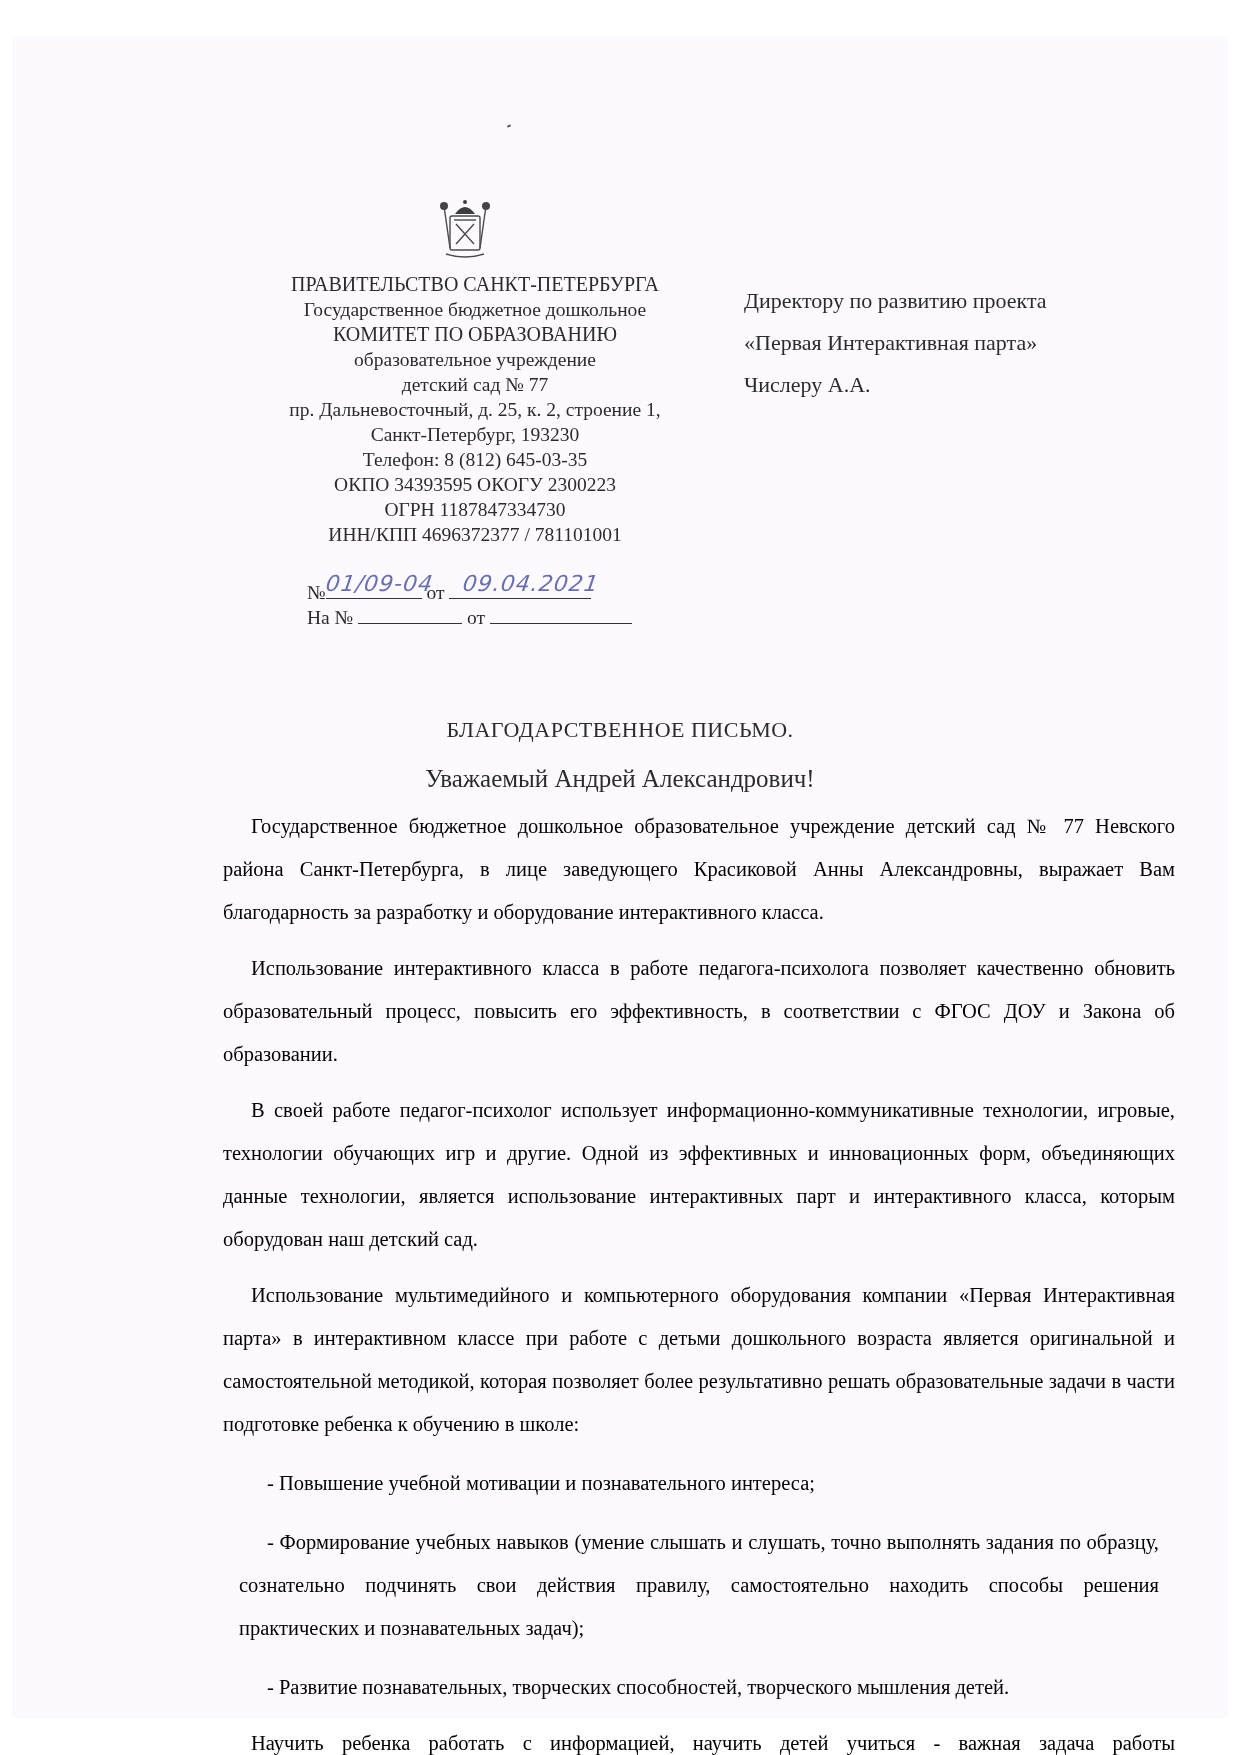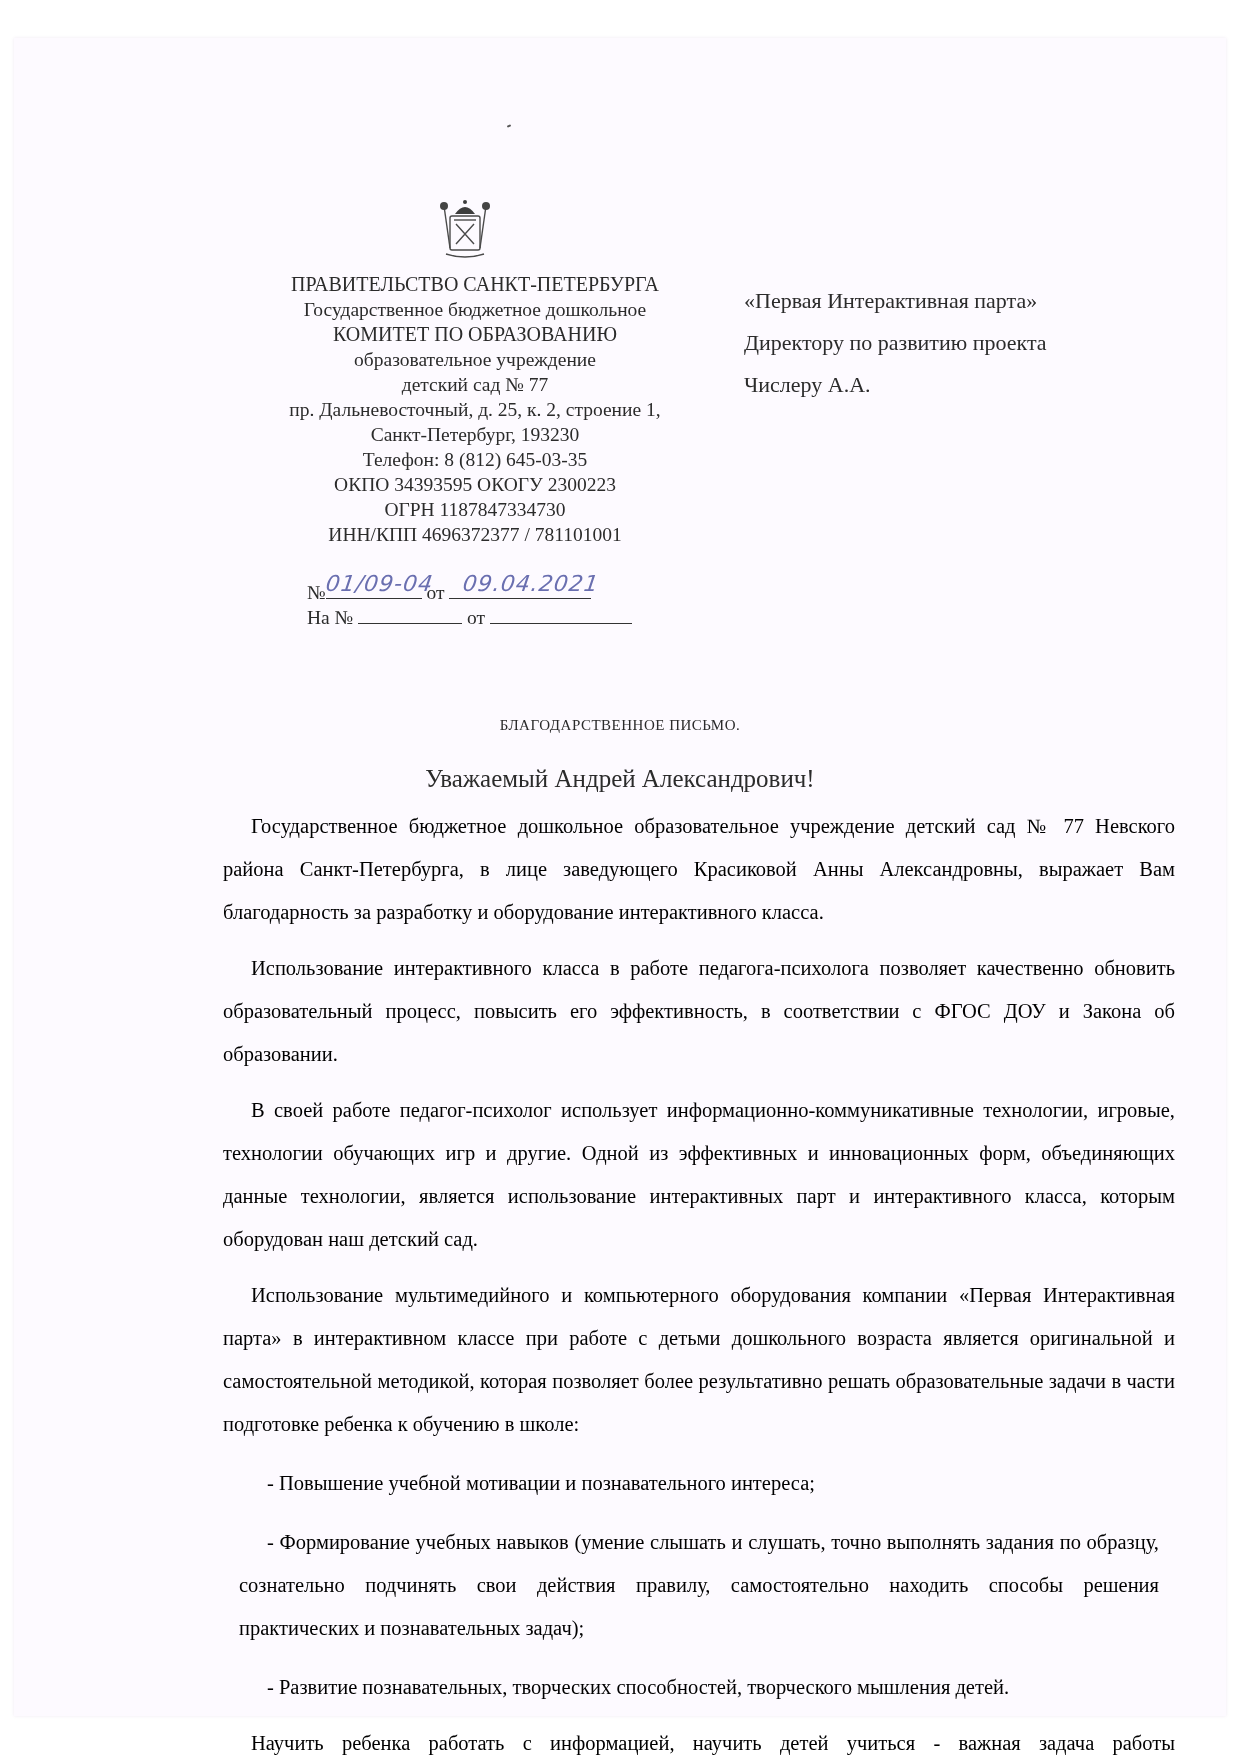--- a/index.html
+++ b/index.html
@@ -31,21 +31,21 @@
       position: absolute; bottom: 2px; left: 0; white-space: nowrap;
       font-family: "DejaVu Sans", sans-serif; font-style: italic; color: #6a6fb0;
       font-size: 22px; letter-spacing: 1px; transform: skewX(-8deg);
     }
 
     .recipient {
       position: absolute; left: 744px; top: 280px; font-size: 22px; line-height: 42px; color: #2b2b2b;
     }
     .recipient .line { display: block; white-space: nowrap; }
 
-    .title { position: absolute; left: 0; width: 1240px; top: 717px; text-align: center; font-size: 15px; letter-spacing: 0.5px; color: #2b2b2b; }
+    .title { position: absolute; left: 0; width: 1240px; top: 717px; text-align: center; font-size: 22px; letter-spacing: 0.5px; color: #2b2b2b; }
     .greeting { position: absolute; left: 0; width: 1240px; top: 765px; text-align: center; font-size: 25px; color: #2b2b2b; }
 
     .body {
       position: absolute; left: 223px; top: 805px; width: 952px;
       font-size: 20.5px; line-height: 43px; color: #000000;
     }
     .body p { margin: 0 0 13px 0; text-align: justify; text-indent: 28px; }
     .body p.list { margin: 16px; text-indent: 28px; }
     .body p.list-last { margin-bottom: 13px; }
   </style>
@@ -92,22 +92,22 @@
 </div>
 
 <div class="regline reg2">
   <span>На №</span>
   <span class="blank" style="width:104px;"><span class="hand"></span></span>
   <span>от</span>
   <span class="blank" style="width:142px;"><span class="hand"></span></span>
 </div>
 
 <div class="recipient">
+  <span class="line">Директору по развитию проекта</span>
   <span class="line">«Первая Интерактивная парта»</span>
-  <span class="line">Директору по развитию проекта</span>
   <span class="line">Числеру А.А.</span>
 </div>
 
 <div class="title">БЛАГОДАРСТВЕННОЕ  ПИСЬМО.</div>
 <div class="greeting">Уважаемый Андрей Александрович!</div>
 
 <div class="body">
   <p>Государственное бюджетное дошкольное образовательное учреждение детский сад  № 77 Невского района Санкт-Петербурга, в лице заведующего Красиковой Анны Александровны, выражает Вам благодарность  за разработку и оборудование интерактивного класса.</p>
   <p>Использование интерактивного класса в работе педагога-психолога позволяет качественно обновить образовательный процесс, повысить его эффективность, в соответствии с ФГОС ДОУ и Закона об образовании.</p>
   <p>В своей работе педагог-психолог использует информационно-коммуникативные технологии, игровые, технологии обучающих игр и другие. Одной из эффективных и инновационных форм, объединяющих данные технологии, является использование интерактивных парт и интерактивного класса, которым оборудован наш детский сад.</p>

